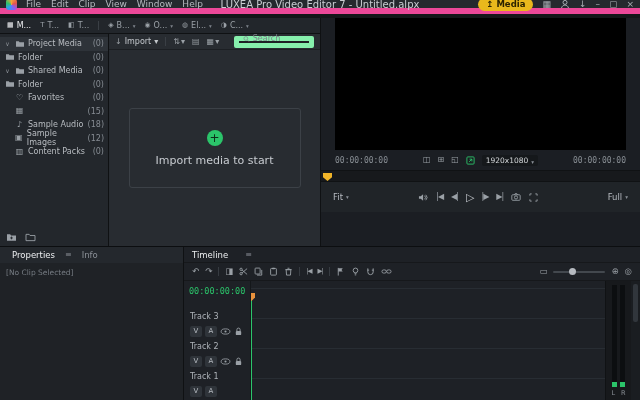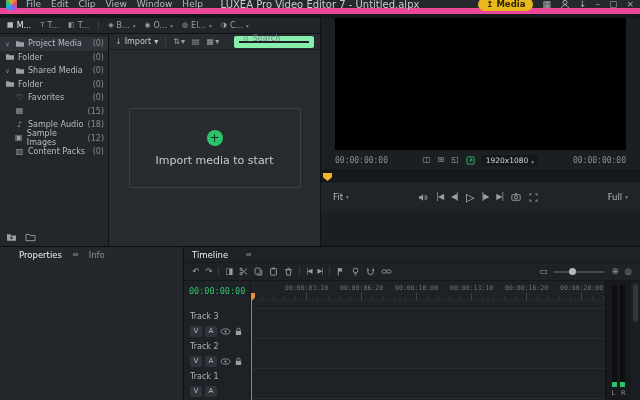--- a/index.html
+++ b/index.html
@@ -72,21 +72,21 @@
 .transport{height:30px;display:flex;align-items:center;padding:0 12px;background:#202428}
 .dd{display:flex;align-items:center;gap:3px;color:#b6bac0;font-size:8.5px;cursor:pointer}
 .dd .tc-chev{font-size:5.5px;color:#8b9097}
 .t-center{flex:1;display:flex;align-items:center;justify-content:center;gap:8px;color:#9aa0a6}
 .t-g{font-size:8px;letter-spacing:-1px;line-height:1;display:inline-flex;align-items:center;cursor:pointer}
 .play-g{font-size:11px;color:#c9cdd2}
 
 
 .bottom{position:absolute;top:246px;left:0;right:0;height:154px;display:flex;border-top:1px solid #0c0e10}
 .props{width:184px;background:#24282d;border-right:1px solid #0f1113;display:flex;flex-direction:column}
-.phead{height:16px;display:flex;align-items:center;gap:10px;padding:0 19px;font-size:8.5px}
+.phead{height:16px;display:flex;align-items:center;gap:10px;padding:0 12px;font-size:8.5px}
 .ptab{color:#8b9097;cursor:pointer}
 .ptab.sel{color:#eceef0}
 .h-ic{color:#8b9097;font-size:8px;line-height:1}
 .pbody{flex:1;background:#1f2226;padding:5px 6px;color:#767c83;font-size:7.5px}
 
 .timeline{flex:1;display:flex;flex-direction:column;background:#1e2126}
 .tl-head{height:16px;display:flex;align-items:center;gap:17px;padding:0 8px;font-size:8.5px;color:#eceef0;border-bottom:1px solid #16181b}
 .tl-toolbar{height:18px;display:flex;align-items:center;gap:6px;padding:0 8px;color:#9aa0a6;border-bottom:1px solid #16181b}
 .tt{font-size:8.5px;display:inline-flex;align-items:center;line-height:1;cursor:pointer}
 .tt.pair{font-size:6.5px;letter-spacing:-1px}
@@ -380,20 +380,23 @@
   </div>
 
   <div class="bottom">
 
     <aside class="props">
       <div class="phead">
         <span class="ptab sel">Properties</span>
         <span class="h-ic">≡</span>
         <span class="ptab">Info</span>
       </div>
+      <div class="pbody">
+        <span>[No Clip Selected]</span>
+      </div>
     </aside>
 
     <section class="timeline">
       <div class="tl-head">
         <span>Timeline</span>
         <span class="h-ic">≡</span>
       </div>
 
       <div class="tl-toolbar">
         <span class="tt">↶</span>
@@ -509,28 +512,20 @@
           <div class="trk">
             <div class="trk-name">Track 1</div>
             <div class="trk-btns">
               <span class="va-btn">V</span>
               <span class="va-btn">A</span>
             </div>
           </div>
         </div>
 
         <div class="lanes">
-          <div class="ruler">
-            <span class="rlabel mono" style="left:34px">00:00:03:10</span>
-            <span class="rlabel mono" style="left:89px">00:00:06:20</span>
-            <span class="rlabel mono" style="left:144px">00:00:10:00</span>
-            <span class="rlabel mono" style="left:199px">00:00:13:10</span>
-            <span class="rlabel mono" style="left:254px">00:00:16:20</span>
-            <span class="rlabel mono" style="left:309px">00:00:20:00</span>
-          </div>
           <div class="lane-spacer"></div>
           <div class="lane-row"></div>
           <div class="lane-row"></div>
           <div class="lane-row"></div>
           <div class="playhead"></div>
           <div class="ph-marker"></div>
         </div>
 
         <div class="meters">
           <div class="mbars">

